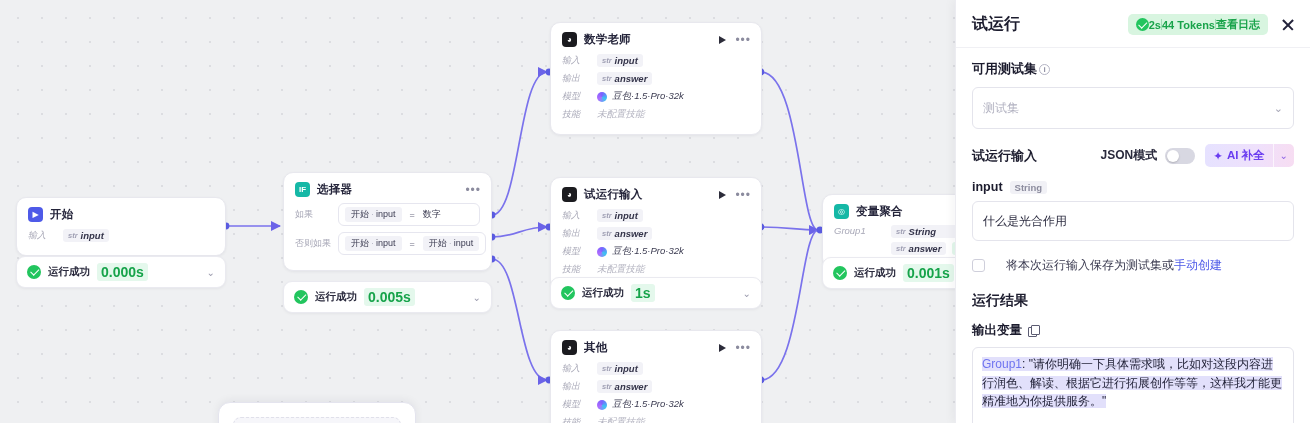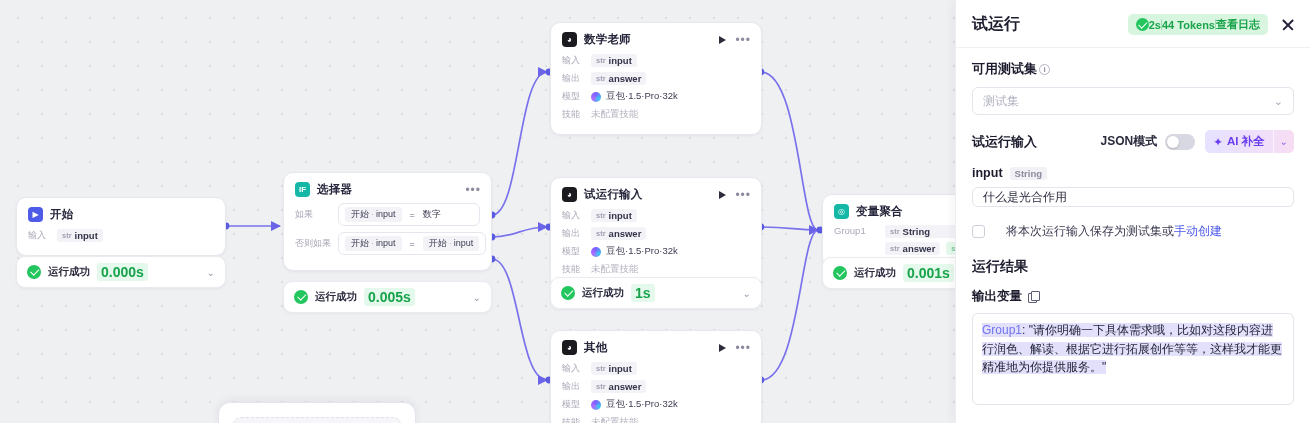--- a/index.html
+++ b/index.html
@@ -43,21 +43,21 @@
   .ico-start { background: #4e5ae8; }
   .ico-if    { background: #15b8a6; }
   .ico-agg   { background: #15b8a6; }
   .ico-llm   { background: #1b1b1f; }
   .node-title { font-size: 11.5px; font-weight: 700; color: #24243a; letter-spacing: .2px; }
   .node-head-actions { margin-left: auto; display: flex; align-items: center; gap: 9px; }
   .play-ico { width: 0; height: 0; border-left: 7px solid #2c2c3a; border-top: 4.5px solid transparent; border-bottom: 4.5px solid transparent; }
   .dots-ico { font-size: 12px; color: #8b8b9e; line-height: 6px; letter-spacing: 1px; }
 
   .node-body { padding: 0 11px 9px 11px; }
-  .kv { display: flex; align-items: center; gap: 7px; margin-bottom: 3px; min-height: 15px; }
+  .kv { display: flex; align-items: center; gap: 13px; margin-bottom: 3px; min-height: 15px; font-style: italic; }
   .kv-key { font-size: 9px; color: #a9a9b8; flex: 0 0 auto; width: 22px; }
   .pill {
     display: inline-flex; align-items: center; gap: 3px;
     background: #f2f2f7; border-radius: 3px;
     padding: 1px 5px; font-size: 9.5px; color: #34344a; font-weight: 600;
   }
   .pill .vtype { font-size: 7.5px; color: #a0a0b4; font-weight: 700; }
   .pill-green { background: #e4f8ec; color: #16a34a; }
   .pill-green .vtype { color: #7cc79a; }
   .kv-plain { font-size: 9.5px; color: #b3b3c0; }
@@ -129,21 +129,21 @@
   .close-x:before { transform: rotate(45deg); }
   .close-x:after  { transform: rotate(-45deg); }
 
   .p-body { padding: 12px 16px 0 16px; }
   .sec-label { font-size: 13px; font-weight: 700; color: #1c1c2e; display: flex; align-items: center; gap: 2px; }
   .info-ico {
     width: 11px; height: 11px; border-radius: 50%; border: 1px solid #b4b4c4;
     color: #8e8ea2; font-size: 8px; font-weight: 700; line-height: 9px; text-align: center;
   }
   .select-box {
-    margin-top: 9px; height: 28px; border: 1px solid #e4e4ec; border-radius: 6px;
+    margin-top: 9px; height: 42px; border: 1px solid #e4e4ec; border-radius: 6px;
     display: flex; align-items: center; padding: 0 10px;
     font-size: 12px; color: #b1b1c0;
   }
   .select-box .chev { color: #a6a6b6; font-size: 11px; }
 
   .row-between { display: flex; align-items: center; margin-top: 15px; }
   .json-label { font-size: 12px; font-weight: 700; color: #2a2a3d; margin-left: auto; }
   .toggle {
     margin-left: 8px; width: 30px; height: 16px; border-radius: 9px; background: #d8d8e2;
     position: relative; cursor: pointer;
@@ -155,21 +155,21 @@
     background: linear-gradient(90deg, #e6e2ff 0%, #efe0fb 60%, #f7ddf2 100%);
     cursor: pointer;
   }
   .ai-btn-main { display: flex; align-items: center; gap: 4px; padding: 4px 8px; font-size: 11.5px; font-weight: 700; color: #6a3df0; }
   .ai-btn-chev { display: flex; align-items: center; padding: 0 6px; font-size: 10px; color: #8e62e6; border-left: 1px solid rgba(255,255,255,.65); }
 
   .field-label { margin-top: 13px; display: flex; align-items: center; gap: 7px; }
   .field-name { font-size: 12.5px; font-weight: 700; color: #1c1c2e; }
   .field-type { background: #f1f1f6; color: #8c8c9e; font-size: 9.5px; font-weight: 700; border-radius: 3px; padding: 1px 5px; }
   .text-input {
-    margin-top: 7px; height: 20px; border: 1px solid #e4e4ec; border-radius: 6px;
+    margin-top: 7px; height: 40px; border: 1px solid #e4e4ec; border-radius: 6px;
     display: flex; align-items: center; padding: 0 10px; font-size: 12px; color: #2c2c40;
   }
   .cb-row { display: flex; align-items: center; gap: 21px; margin-top: 16px; }
   .cb { width: 13px; height: 13px; border: 1px solid #cfcfdb; border-radius: 3px; flex: 0 0 auto; }
   .cb-text { font-size: 12px; color: #3a3a50; }
   .cb-text a { color: #4e5ae8; text-decoration: none; }
 
   .res-title { margin-top: 18px; font-size: 14px; font-weight: 700; color: #1c1c2e; }
   .out-label { margin-top: 12px; display: flex; align-items: center; gap: 6px; }
   .out-label-t { font-size: 12.5px; font-weight: 700; color: #1c1c2e; }

